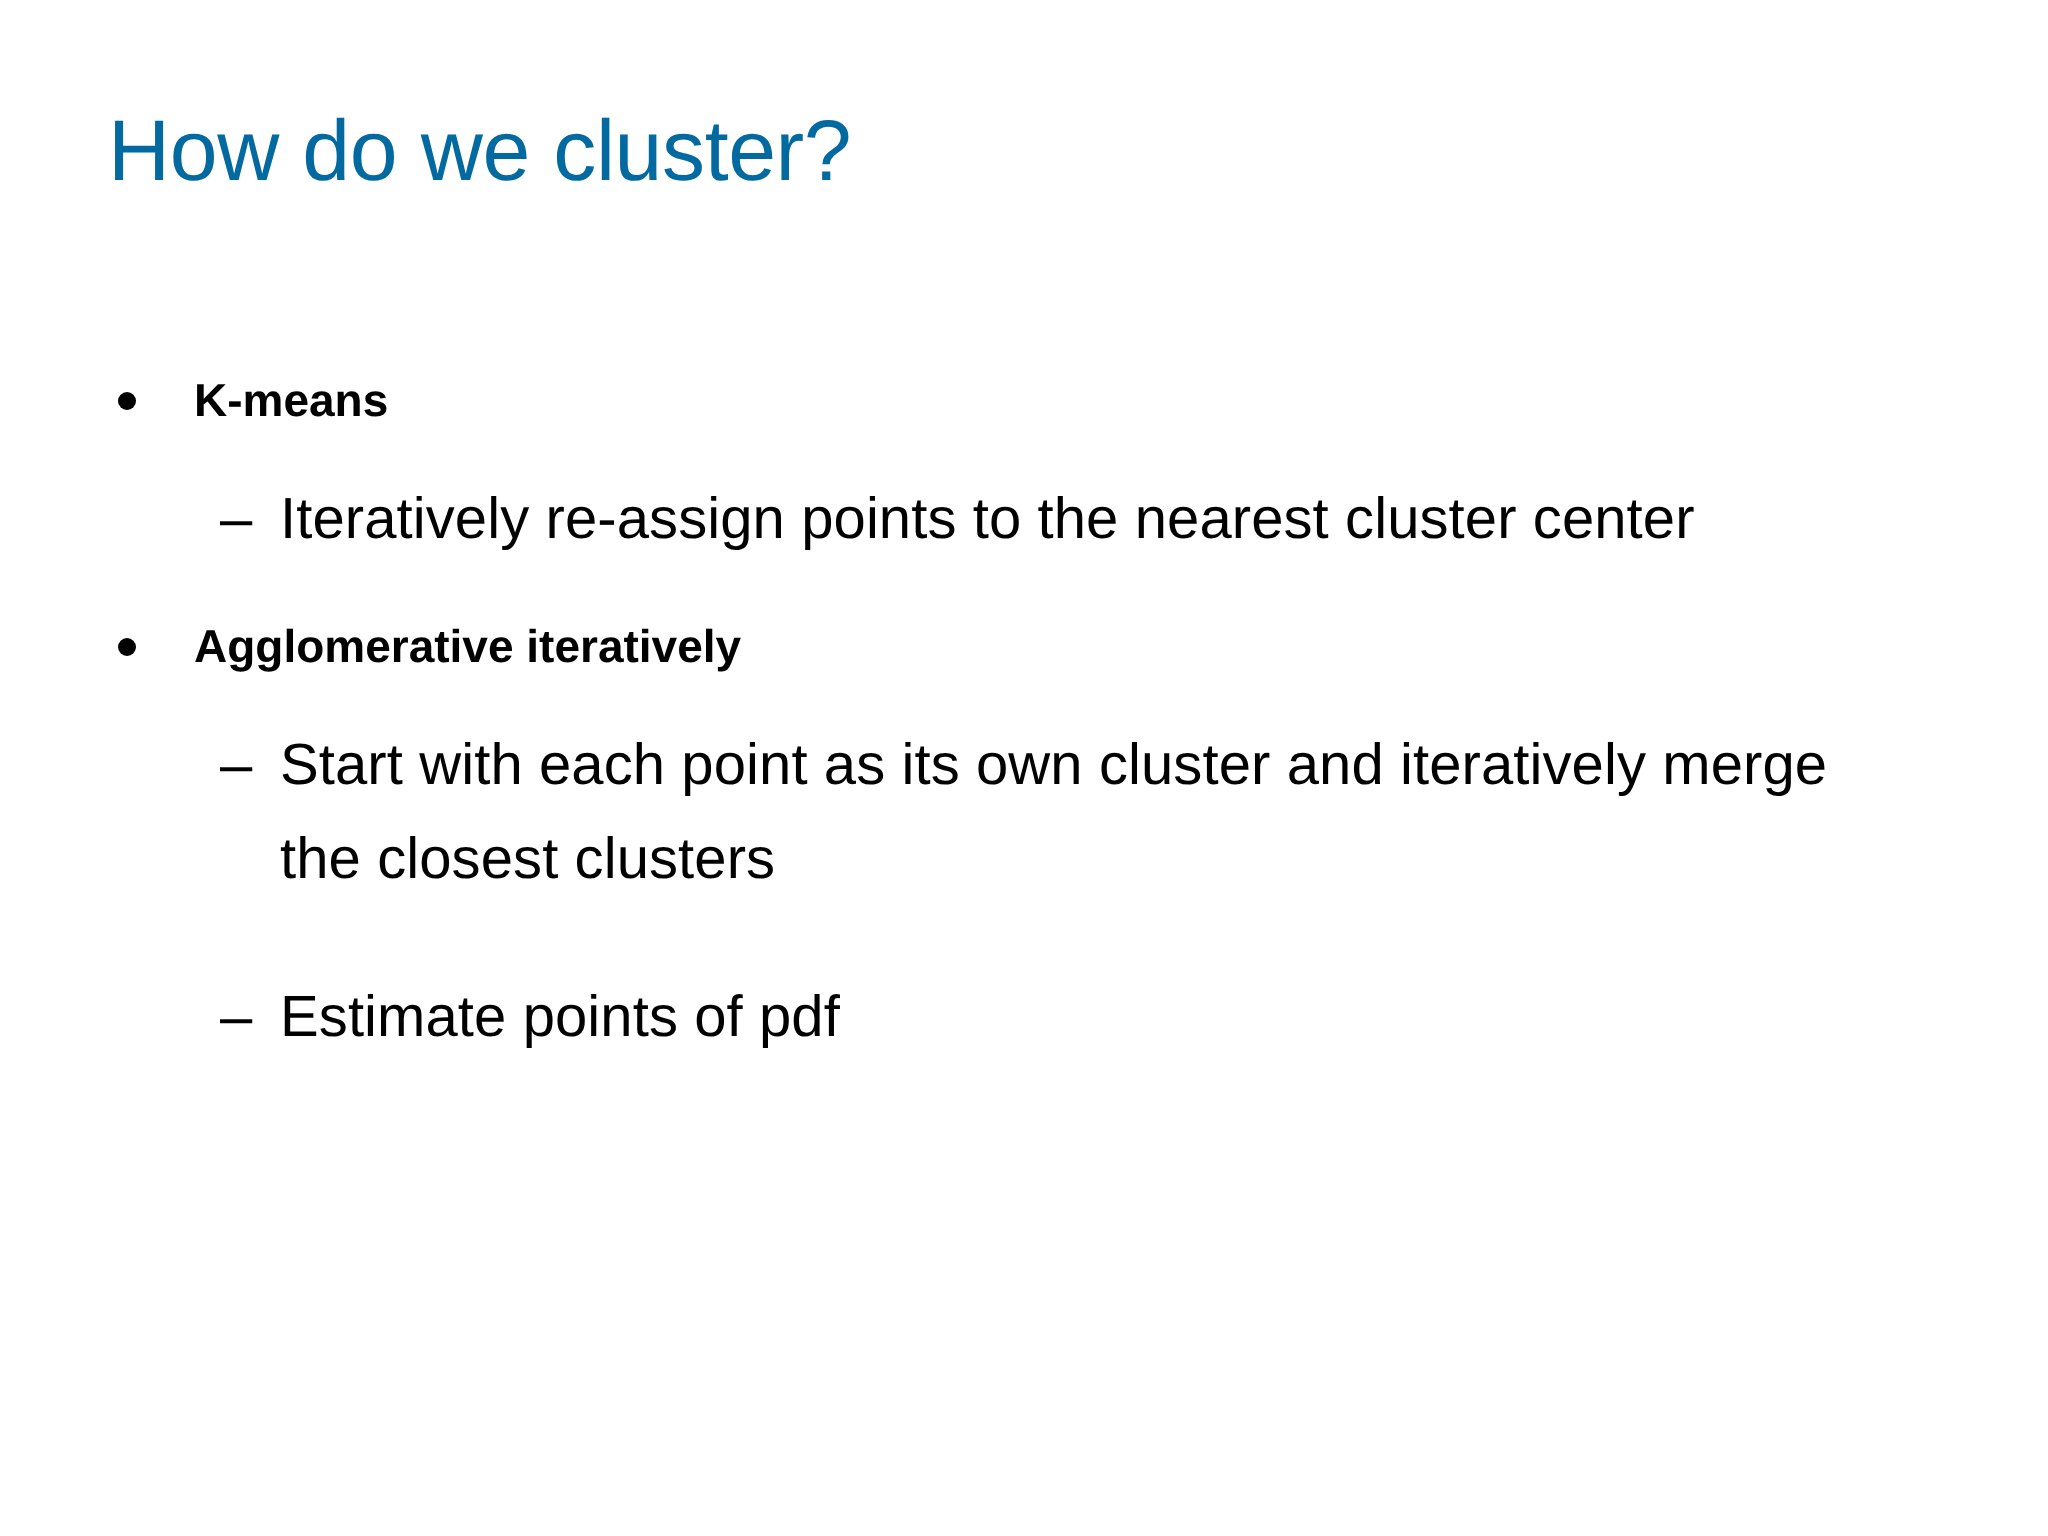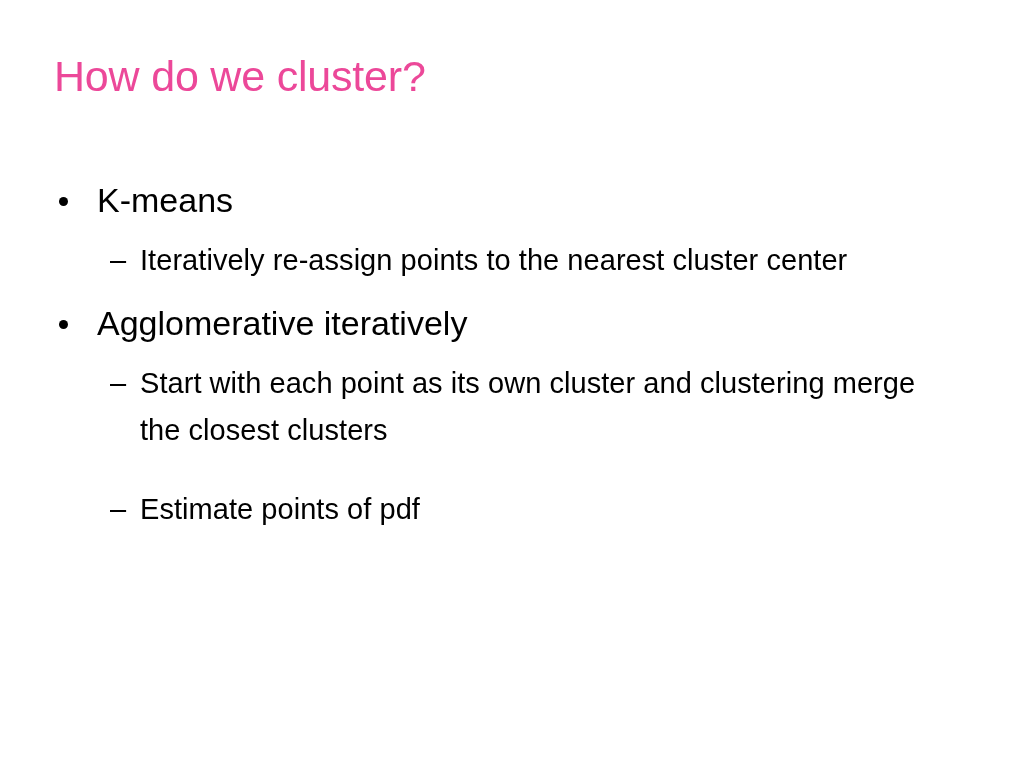--- a/index.html
+++ b/index.html
@@ -26,39 +26,39 @@
   
   .slide-title {
     position: absolute;
     left: 54px;
     top: 21px;
     width: 920px;
     font-size: 43px;
     font-weight: 400;
     line-height: 52px;
     letter-spacing: -0.2px;
-    color: #ec4899;
+    color: #0369a1;
     white-space: nowrap;
   }
 
   
   .slide-body {
     position: absolute;
     left: 0;
     top: 178px;
     width: 1024px;
   }
 
   
   .lvl1 {
     position: relative;
     padding-left: 97px;
-    font-size: 34px;
+    font-size: 23px;
     line-height: 44px;
-    font-weight: 400;
+    font-weight: 700;
     color: #000000;
     margin: 0;
     min-height: 44px;
   }
   .lvl1 .marker {
     position: absolute;
     left: 59px;
     top: 0;
     width: 30px;
     font-size: 34px;
@@ -131,21 +131,21 @@
 
     <div class="lvl1">
       <span class="marker"><span class="dot"></span></span>
       <span class="text">Agglomerative iteratively</span>
     </div>
 
     <div class="gap-lvl1-to-lvl2"></div>
 
     <div class="lvl2">
       <span class="marker">–</span>
-      <span class="text">Start with each point as its own cluster and clustering merge the closest clusters</span>
+      <span class="text">Start with each point as its own cluster and iteratively merge the closest clusters</span>
     </div>
 
     <div class="gap-lvl2-to-lvl1"></div>
 
 
     <div class="gap-lvl1-to-lvl2"></div>
 
     <div class="lvl2">
       <span class="marker">–</span>
       <span class="text">Estimate points of pdf</span>

